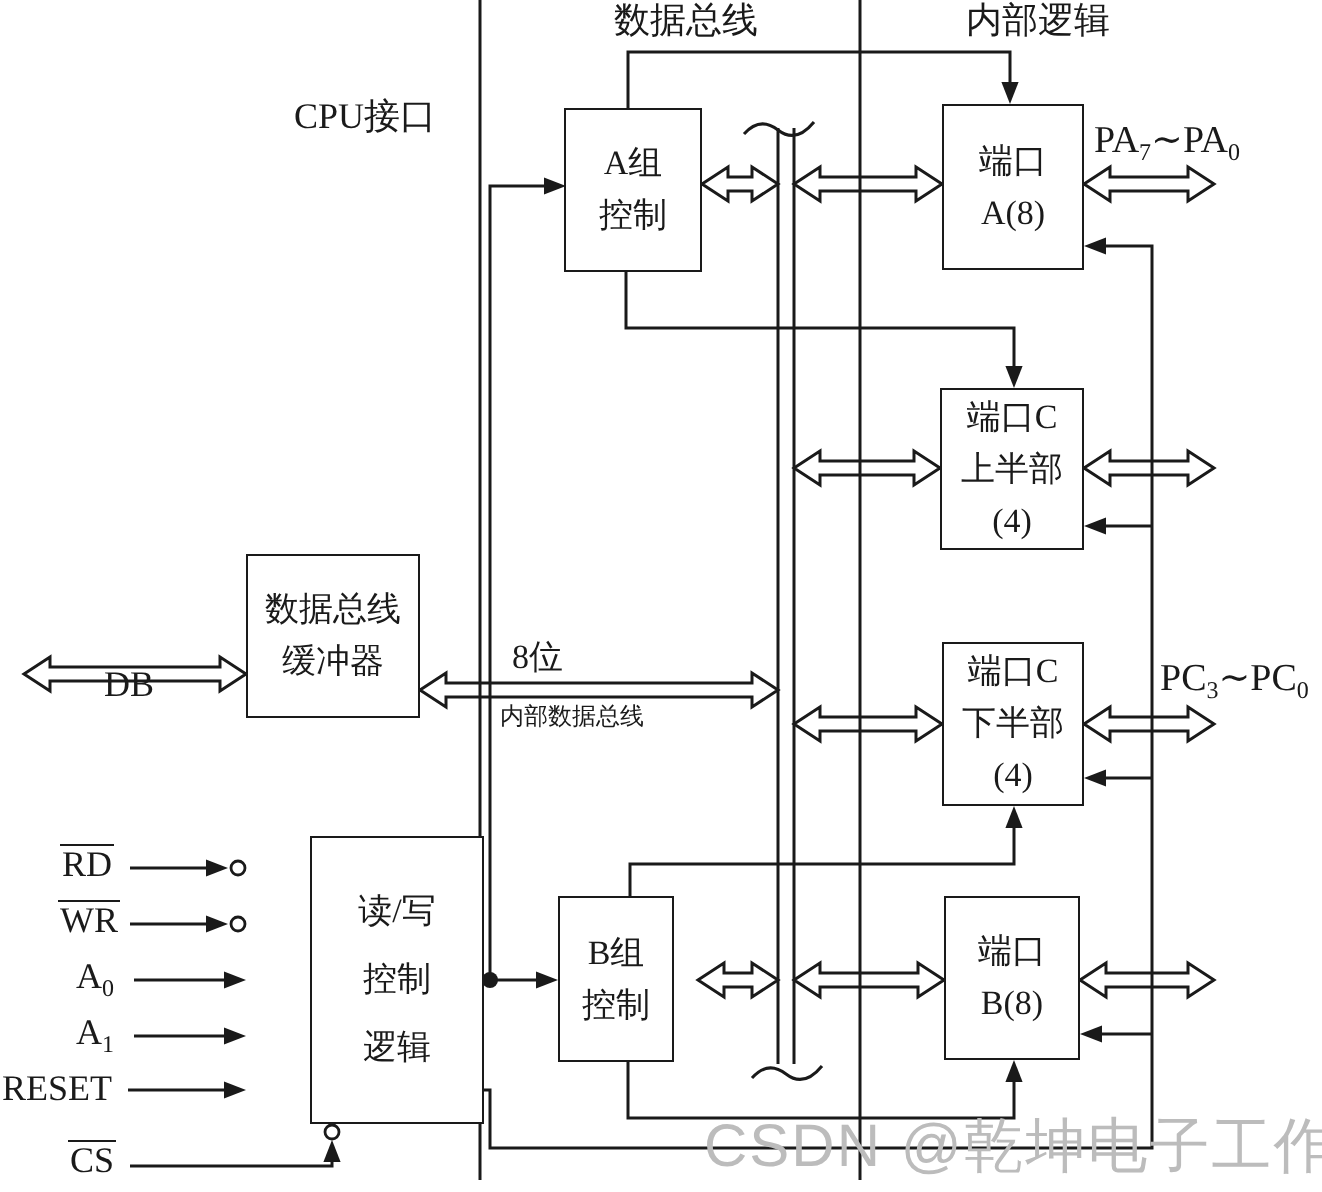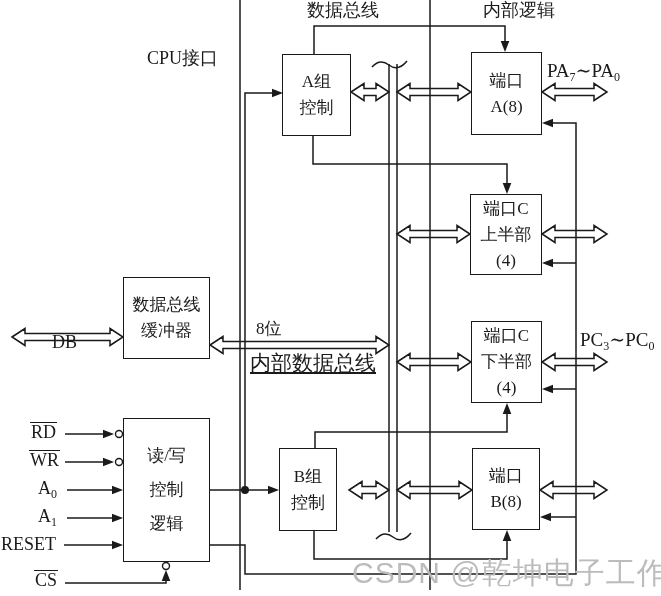--- a/index.html
+++ b/index.html
@@ -11,21 +11,21 @@
   .lbl{position:absolute;white-space:nowrap;font-size:18px;line-height:1.1;}
   .portlbl{font-size:19px;}
   .sub{font-size:12px;vertical-align:-4px;}
   .ovl{display:inline-block;border-top:1.6px solid #1a1a1a;padding:0 1px;line-height:1.05;}
   .blk{
     position:absolute;box-sizing:border-box;border:1.6px solid #1a1a1a;background:#ffffff;
     display:flex;flex-direction:column;align-items:center;justify-content:center;
     font-size:17px;line-height:26px;text-align:center;
   }
   .blk span{display:block;white-space:nowrap;}
-  .blk.tall{line-height:34px;}
+  .blk.tall{line-height:34px;margin-left:32px;}
   .wm{
     position:absolute;left:352px;top:553px;font-size:30px;color:#bcbcbc;
     font-family:"Liberation Sans","DejaVu Sans",sans-serif;white-space:nowrap;letter-spacing:1px;
     z-index:9;pointer-events:none;
   }
 </style>
 </head>
 <body>
 
 <div id="canvas">
@@ -133,21 +133,21 @@
     <span>B组</span>
     <span>控制</span>
   </div>
   <div class="blk" style="left:472px;top:448px;width:68px;height:82px;">
     <span>端口</span>
     <span>B(8)</span>
   </div>
 
   <div class="lbl" style="left:52px;top:310px;margin-top:23px;">DB</div>
   <div class="lbl" style="left:256px;top:320px;font-size:17px;">8位</div>
-  <div class="lbl" style="left:250px;top:352px;font-size:21px;text-decoration:underline;">内部数据总线</div>
+  <div class="lbl" style="left:250px;top:352px;font-size:12px;">内部数据总线</div>
 
   <div class="lbl portlbl" style="left:547px;top:61px;"><span>PA</span><span class="sub">7</span><span>∼PA</span><span class="sub">0</span></div>
   <div class="lbl portlbl" style="left:580px;top:330px;"><span>PC</span><span class="sub">3</span><span>∼PC</span><span class="sub">0</span></div>
 
   <div class="lbl" style="left:30px;top:422px;"><span class="ovl">RD</span></div>
   <div class="lbl" style="left:29px;top:450px;"><span class="ovl">WR</span></div>
   <div class="lbl" style="left:38px;top:479px;"><span>A</span><span class="sub">0</span></div>
   <div class="lbl" style="left:38px;top:507px;"><span>A</span><span class="sub">1</span></div>
   <div class="lbl" style="left:1px;top:535px;">RESET</div>
   <div class="lbl" style="left:34px;top:570px;"><span class="ovl">CS</span></div>

